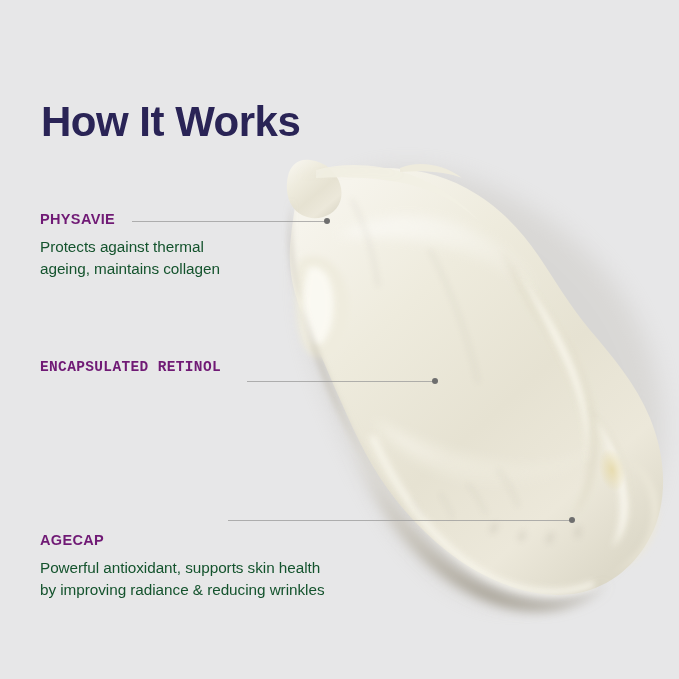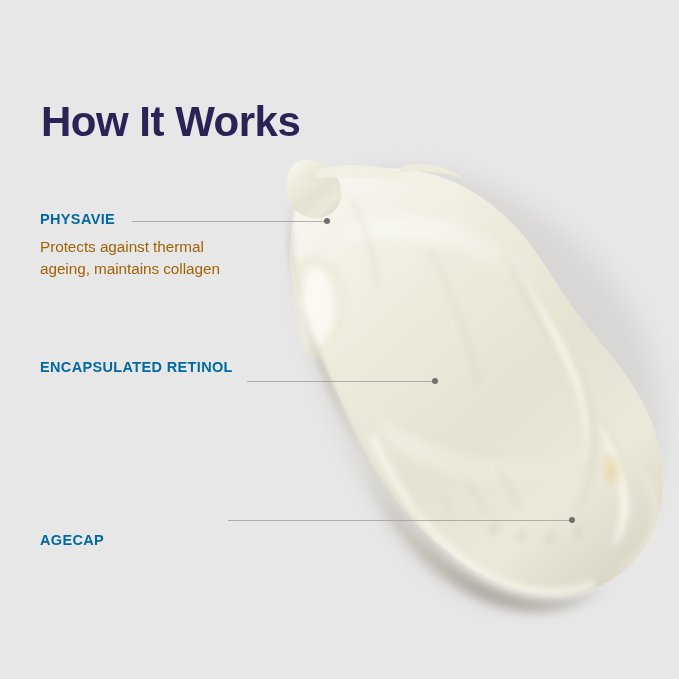--- a/index.html
+++ b/index.html
@@ -45,35 +45,35 @@
 
   
   .callout {
     position: absolute;
     left: 40px;
   }
   .callout-heading {
     font-size: 14.5px;
     font-weight: bold;
     letter-spacing: 0.35px;
-    color: #0369a1;
+    color: #701a75;
     white-space: nowrap;
     margin: 0;
   }
   .callout-desc {
     margin: 9px 0 0 0;
     font-size: 15.3px;
     line-height: 21.5px;
-    color: #a16207;
+    color: #14532d;
     letter-spacing: -0.05px;
     white-space: pre-line;
   }
 
   #callout-physavie   { top: 211px; }
-  #callout-retinol    { top: 359px; }
+  #callout-retinol    { top: 359px; font-family: Liberation Mono, monospace; }
   #callout-agecap     { top: 532px; }
 
   
   .leader {
     position: absolute;
     height: 1px;
     background: #9a9a9a;
     opacity: 0.75;
   }
   .leader-dot {
@@ -242,15 +242,17 @@
     <p class="callout-desc">Protects against thermal
 ageing, maintains collagen</p>
   </div>
 
   <div class="callout" id="callout-retinol">
     <div class="callout-heading">ENCAPSULATED RETINOL</div>
   </div>
 
   <div class="callout" id="callout-agecap">
     <div class="callout-heading">AGECAP</div>
+    <p class="callout-desc">Powerful antioxidant, supports skin health
+by improving radiance &amp; reducing wrinkles</p>
   </div>
 
 </div>
 
 </body></html>

